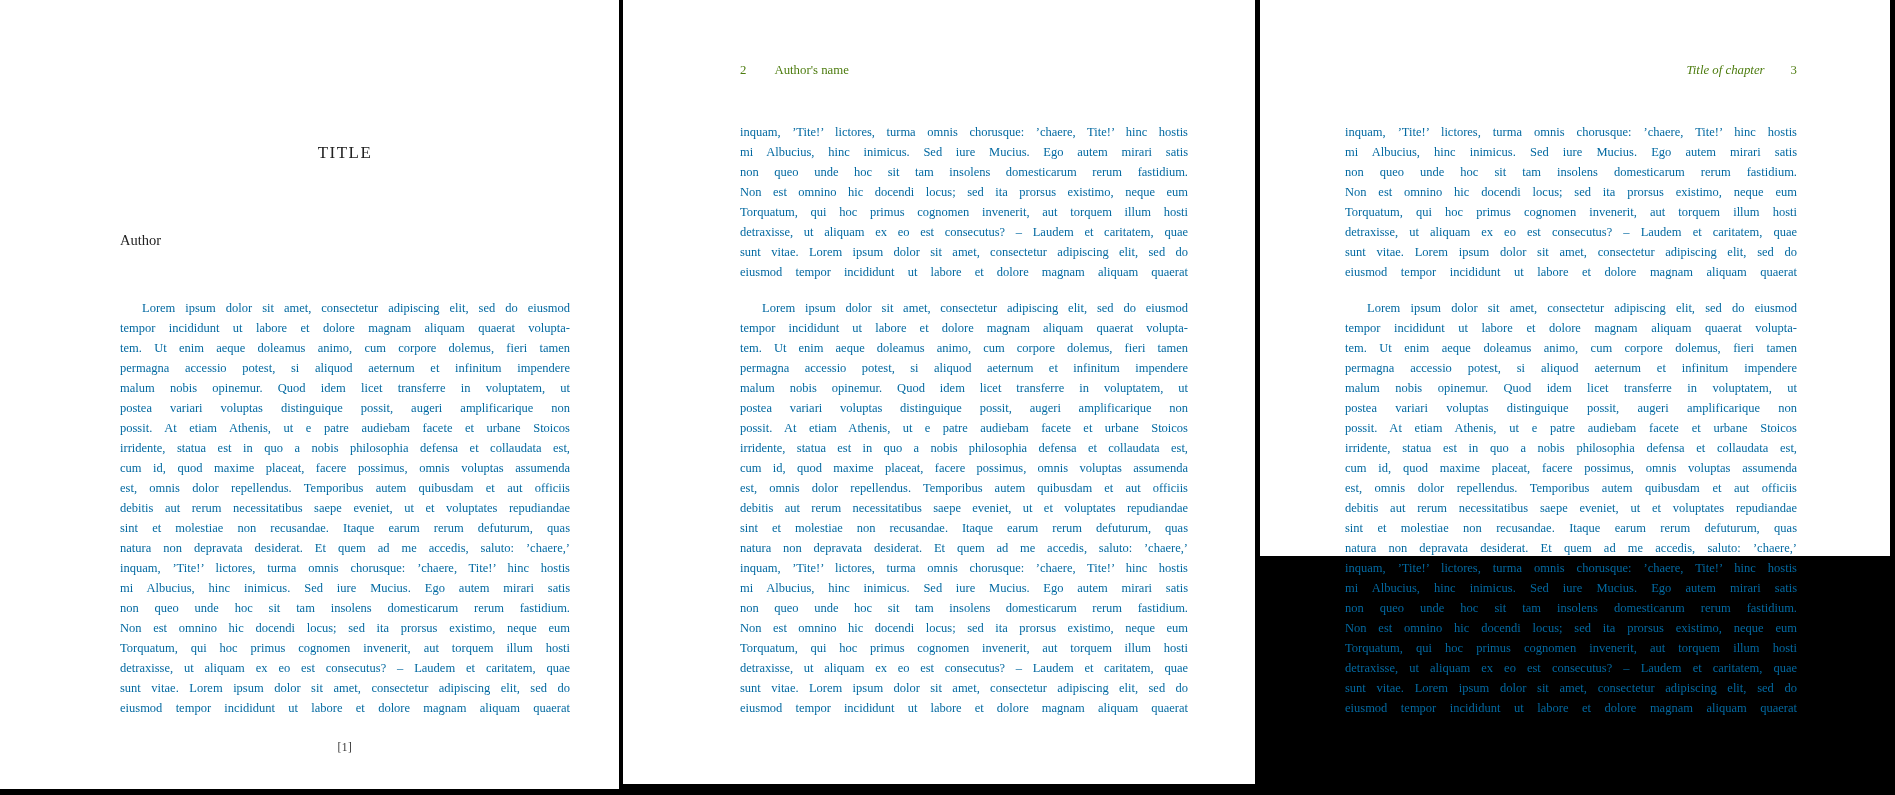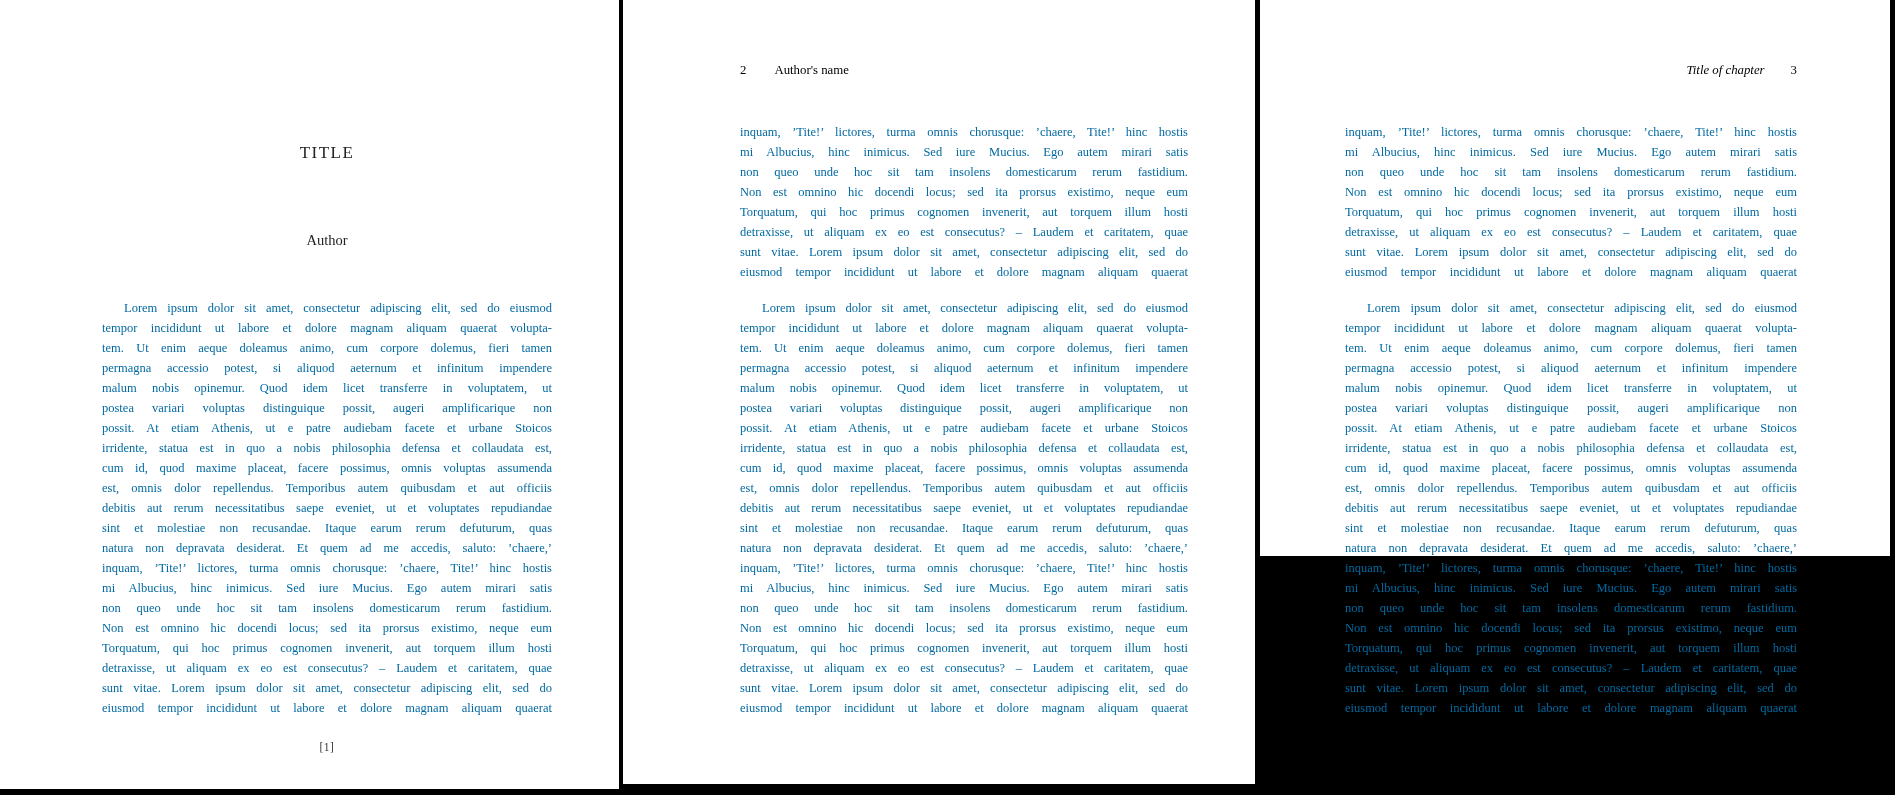--- a/index.html
+++ b/index.html
@@ -17,42 +17,41 @@
     background: #fff;
   }
   .page1 { left: 0;      width: 619px; height: 789px; }
   .page2 { left: 623px;  width: 632px; height: 784px; }
   .page3 { left: 1260px; width: 630px; height: 556px; }
 
   .textblock {
     position: absolute; top: 0; bottom: 0;
     color: #1f1f1f;
   }
-  .page1 .textblock { left: 102px; width: 450px; }
+  .page1 .textblock { left: 120px; width: 450px; }
   .page2 .textblock { left: 117px; width: 448px; }
   .page3 .textblock { left: 85px;  width: 452px; }
 
   .title {
     position: absolute; top: 143px; left: 0; right: 0;
     text-align: center;
     font-size: 17px; line-height: 20px;
     letter-spacing: 1.5px;
     color: #222;
   }
   .author {
     position: absolute; top: 231px; left: 0; right: 0;
-    text-align: center;
     font-size: 14.5px; line-height: 18px;
     color: #222;
   }
 
   .running-header {
     position: absolute; top: 62px; left: 0; right: 0;
     font-size: 12.8px; line-height: 16px;
-    color: #000000;
+    color: #4d7c0f;
   }
   .running-header.recto { text-align: right; }
   .running-header .gap-after { margin-right: 28px; }
   .running-header .gap-before { margin-left: 26px; }
   .chapter-italic { font-style: italic; }
 
   .body-lines {
     position: absolute; left: 0; right: 0;
     font-size: 12.5px; line-height: 20px;
     color: #0369a1;

